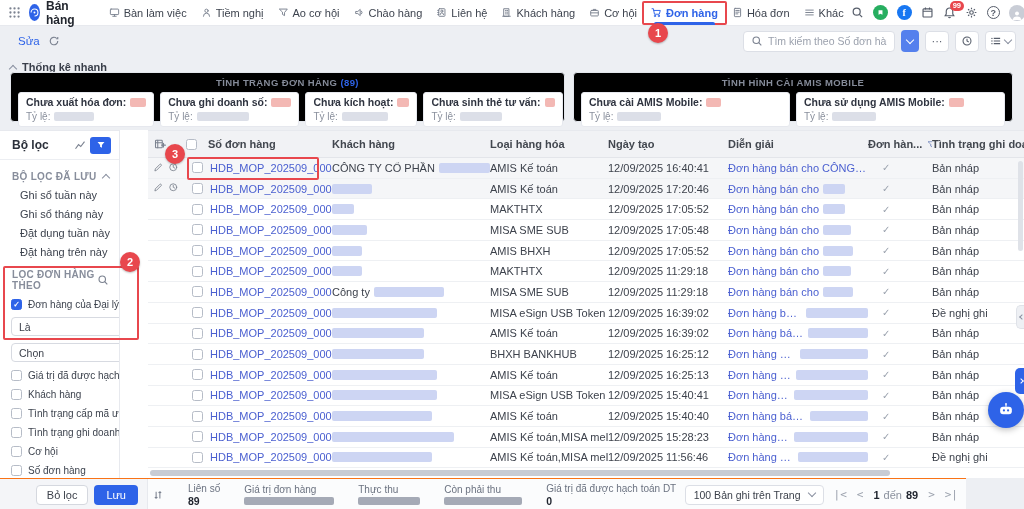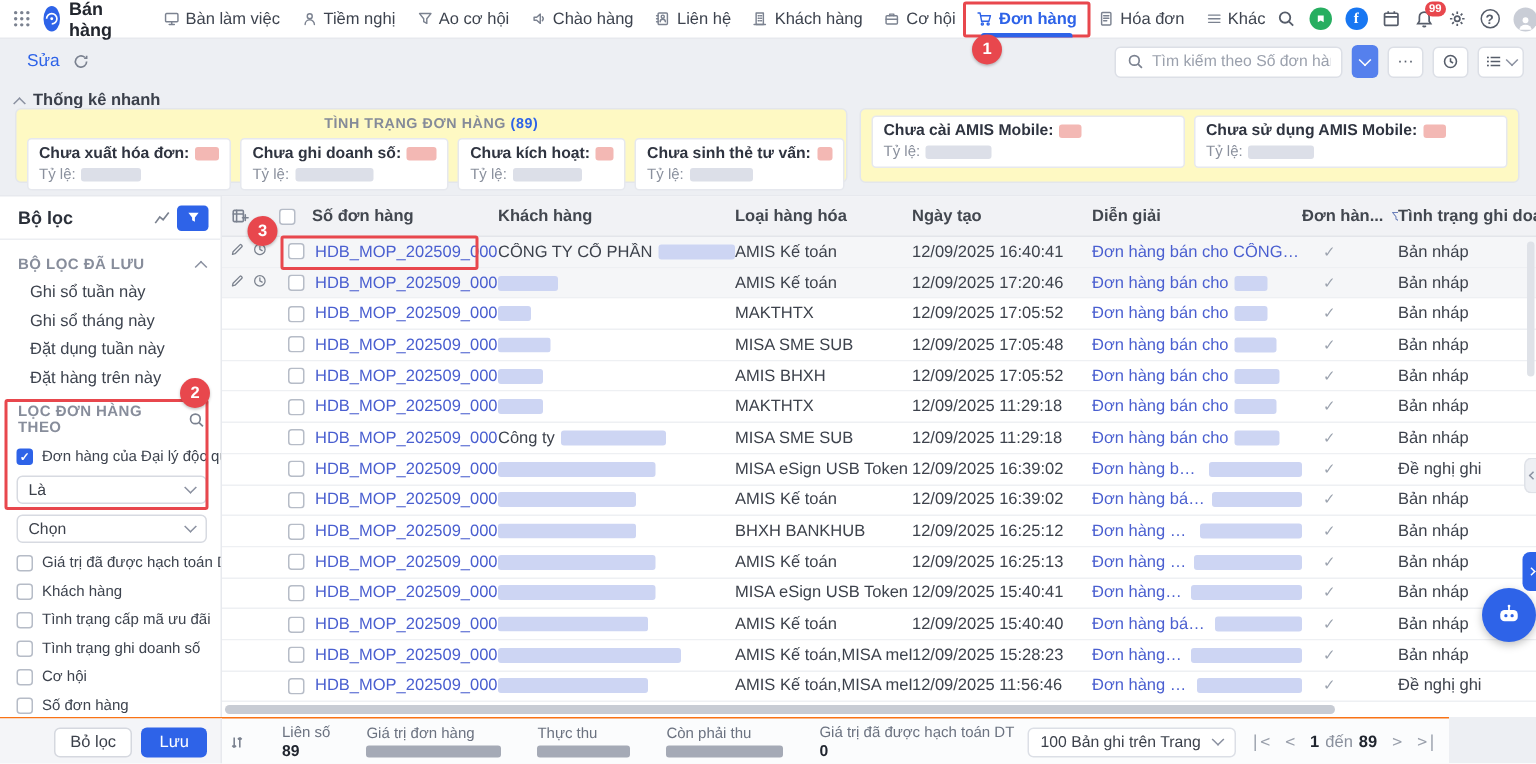--- a/index.html
+++ b/index.html
@@ -47,36 +47,36 @@
   .toolbar-right { margin-left:auto; display:flex; align-items:center; gap:6px; }
   .search-box { display:flex; align-items:center; gap:5px; background:#fff; border:1px solid #dcdfe6; border-radius:4px; height:21px; width:152px; padding:0 7px; }
   .search-box input { border:none; outline:none; font-size:10.5px; width:100%; color:#3c414b; background:transparent; font-family:"Liberation Sans",sans-serif; }
   .search-box input::placeholder { color:#9ba1ad; }
   .btn-add { display:flex; align-items:stretch; height:22px; border-radius:4px; overflow:hidden; cursor:pointer; }
   .btn-add .caret { background:#5580ed; width:18px; display:flex; align-items:center; justify-content:center; }
   .sq-btn { background:#fff; border:1px solid #dcdfe6; border-radius:4px; height:21px; min-width:24px; display:flex; align-items:center; justify-content:center; color:#565d6a; font-size:11px; cursor:pointer; padding:0 4px; gap:3px; }
 
   
   .stats-head { position:absolute; left:10px; top:61px; display:flex; align-items:center; gap:6px; font-size:11px; font-weight:bold; color:#3a3f4a; }
-  .panel { position:absolute; top:72px; height:50px; background:#fef9c3; border:1px solid #e3e6ec; border-radius:4px; }
+  .panel { position:absolute; top:72px; height:50px; background:#000000; border:1px solid #e3e6ec; border-radius:4px; }
   .panel-title { text-align:center; font-size:9.5px; color:#858b99; letter-spacing:.4px; padding-top:4px; font-weight:bold; }
   .panel-title .cnt { color:#2e63e8; }
   .cards { display:flex; gap:6px; padding:4px 7px 0 7px; }
   .stat-card { background:#fff; border:1px solid #e6e8ee; border-radius:3px; flex:1; padding:3px 7px 4px 7px; }
   .sc-l1 { display:flex; align-items:center; gap:4px; font-size:10.5px; font-weight:bold; color:#2f3440; white-space:nowrap; }
   .sc-l2 { display:flex; align-items:center; gap:4px; font-size:10px; color:#8a909d; margin-top:3px; }
   .redact { display:inline-block; height:9px; border-radius:2px; background:#dcdfe8; }
   .redact.red { background:#f3b8b4; }
   .redact.blue { background:#cdd5f3; height:10px; }
   .redact.dark { background:#a5aab6; height:8px; }
 
   
   .main { position:absolute; left:0; top:130px; width:1024px; height:348px; background:#fff; }
   
-  .sidebar { position:absolute; left:0; top:0; width:148px; height:348px; background:#fff; border-right:1px solid #e7e9ee; border-top:1px solid #e7e9ee; overflow:hidden; }
+  .sidebar { position:absolute; left:0; top:0; width:120px; height:348px; background:#fff; border-right:1px solid #e7e9ee; border-top:1px solid #e7e9ee; overflow:hidden; }
   .sb-head { display:flex; align-items:center; height:29px; padding:0 8px 0 12px; border-bottom:1px solid #eceef2; }
   .sb-title { font-size:12px; font-weight:bold; color:#2b303a; }
   .sb-head-icons { margin-left:auto; display:flex; align-items:center; gap:4px; }
   .sb-chart { color:#7b8290; }
   .sb-filterbtn { width:21px; height:17px; background:#2e63e8; border-radius:3px; display:flex; align-items:center; justify-content:center; color:#fff; cursor:pointer; }
   .sb-filterbtn svg { width:10px; height:10px; }
   .sb-section { display:flex; align-items:center; font-size:10px; font-weight:bold; color:#878d9b; letter-spacing:.3px; padding:0 10px 0 12px; margin-top:11px; }
   .sb-section .right { margin-left:auto; }
   .sb-item { font-size:11px; color:#3d434e; padding:0 6px 0 20px; margin-top:7px; cursor:pointer; white-space:nowrap; }
   .sb-check { display:flex; align-items:center; gap:6px; font-size:10px; color:#3d434e; padding:0 6px 0 11px; margin-top:8px; white-space:nowrap; cursor:pointer; }
@@ -377,20 +377,21 @@
             <span class="redact red" style="width: 10px;"></span>
           </div>
           <div class="sc-l2">
             <span>Tỷ lệ:</span>
             <span class="redact" style="width: 42px;"></span>
           </div>
         </div>
       </div>
   </div>
   <div class="panel" style="left:573px; width:440px;">
+    <div class="panel-title">TÌNH HÌNH CÀI AMIS MOBILE</div>
     <div class="cards">
         <div class="stat-card">
           <div class="sc-l1">
             <span>Chưa cài AMIS Mobile:</span>
             <span class="redact red" style="width: 15px;"></span>
           </div>
           <div class="sc-l2">
             <span>Tỷ lệ:</span>
             <span class="redact" style="width: 44px;"></span>
           </div>

